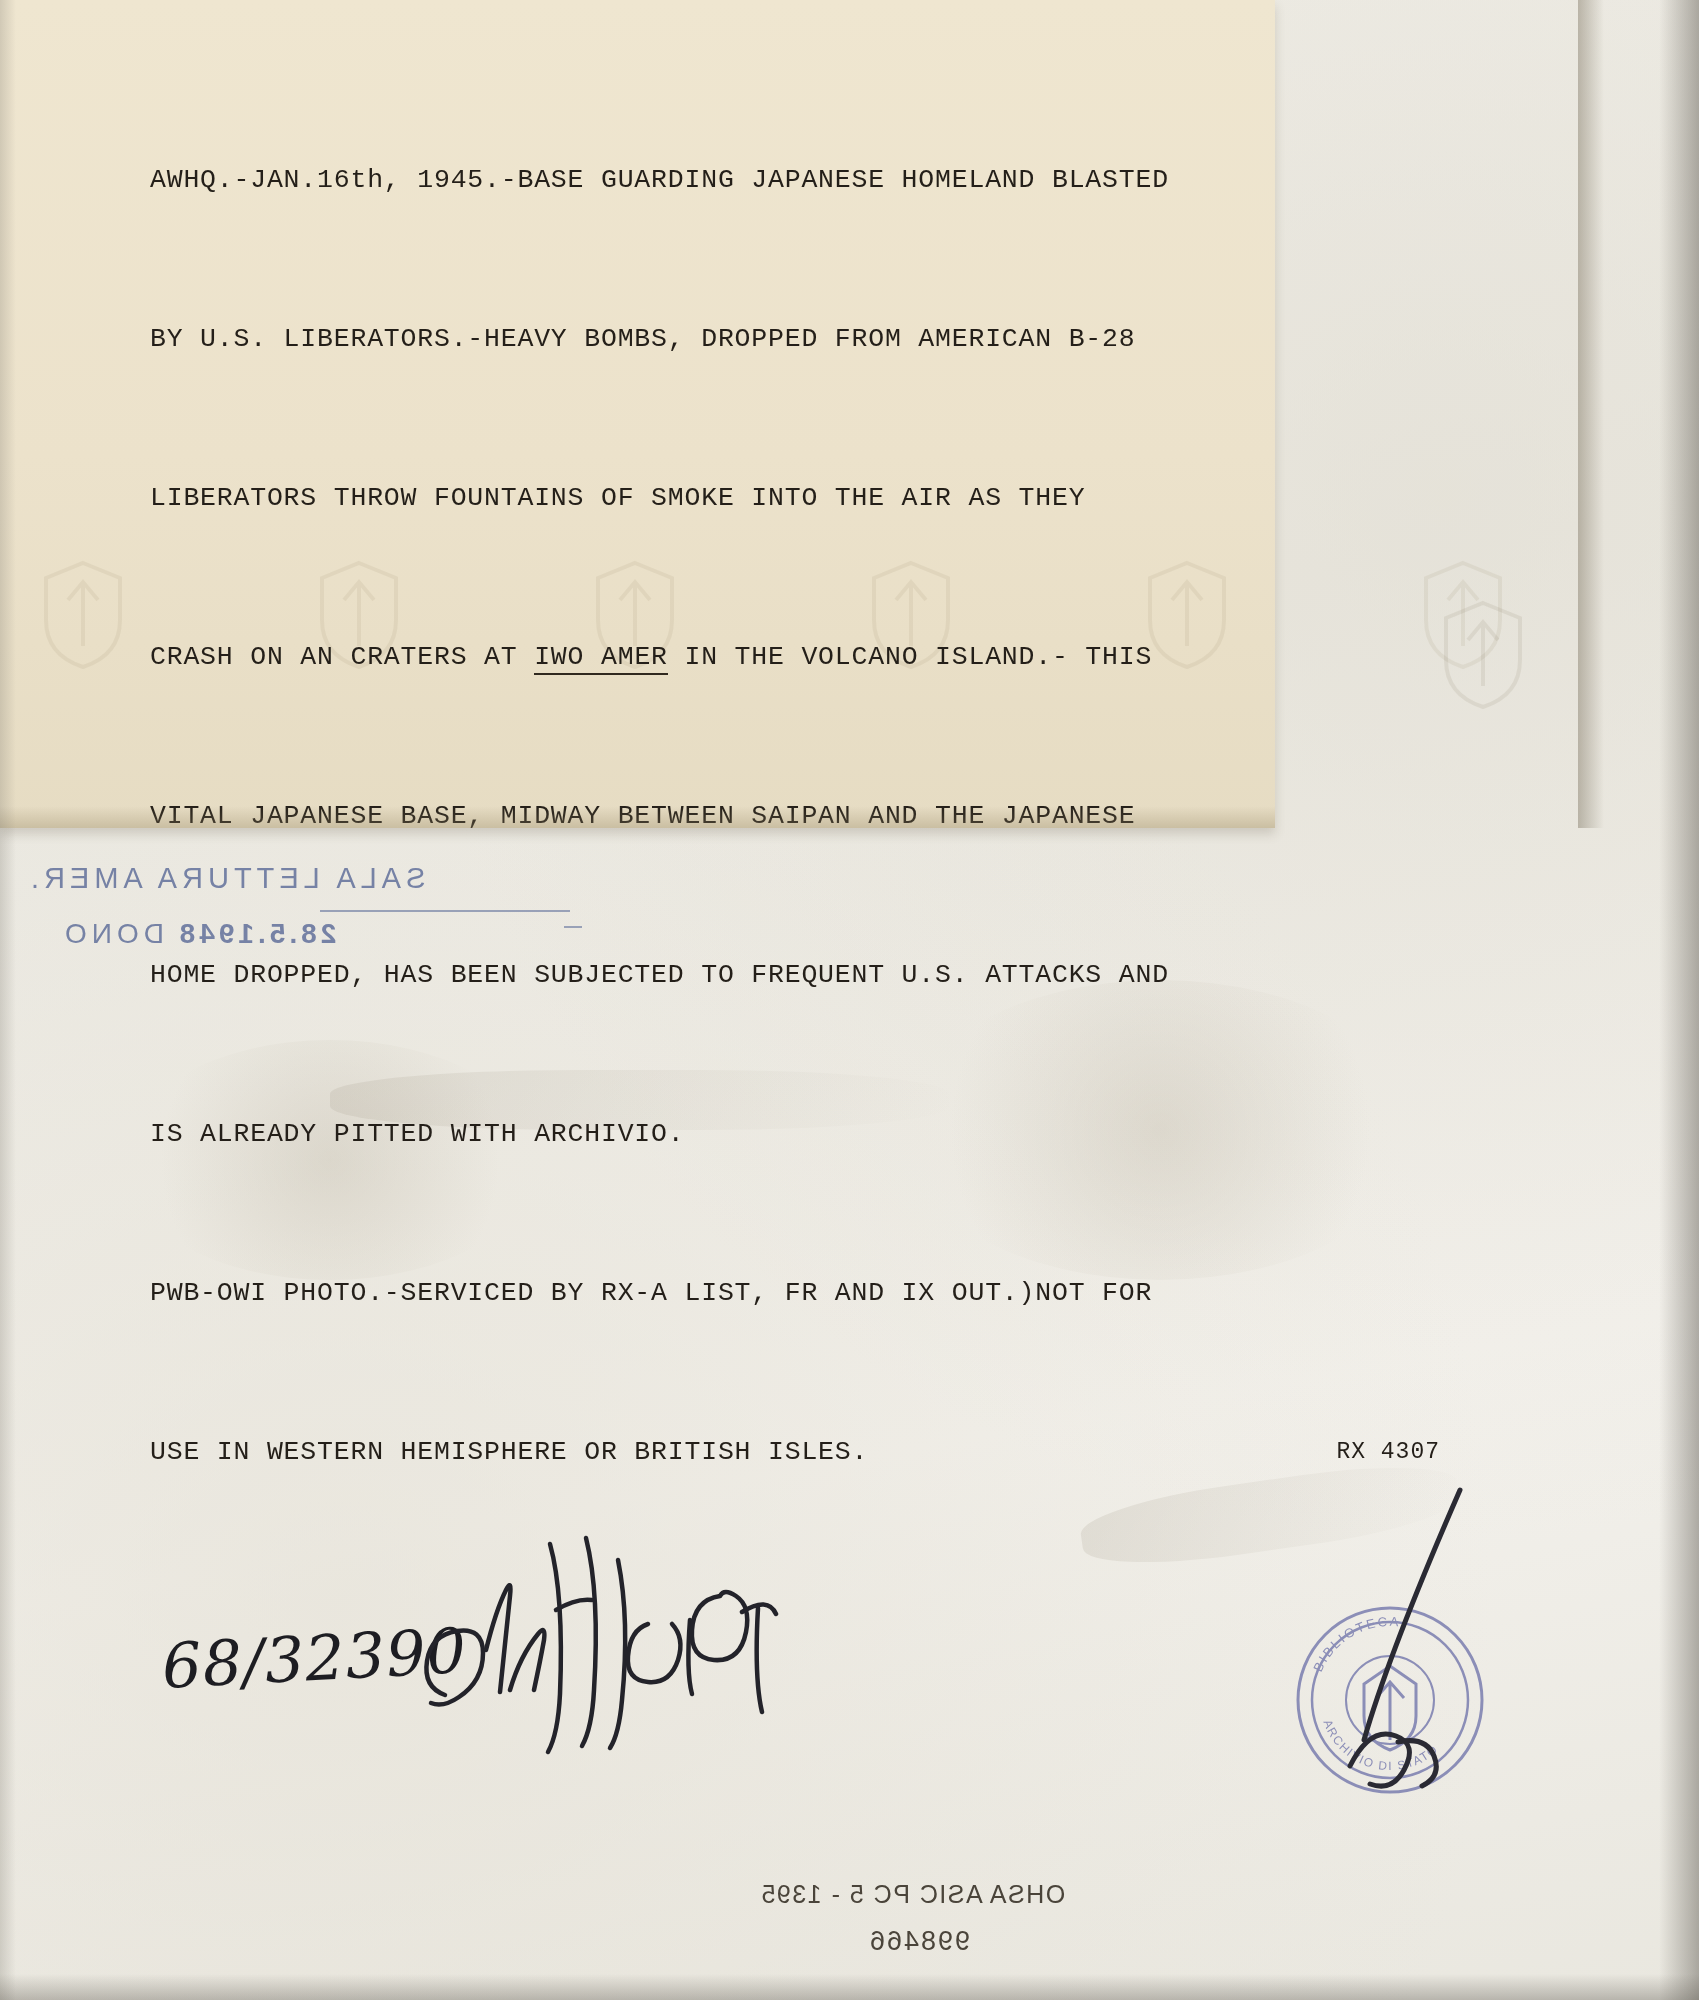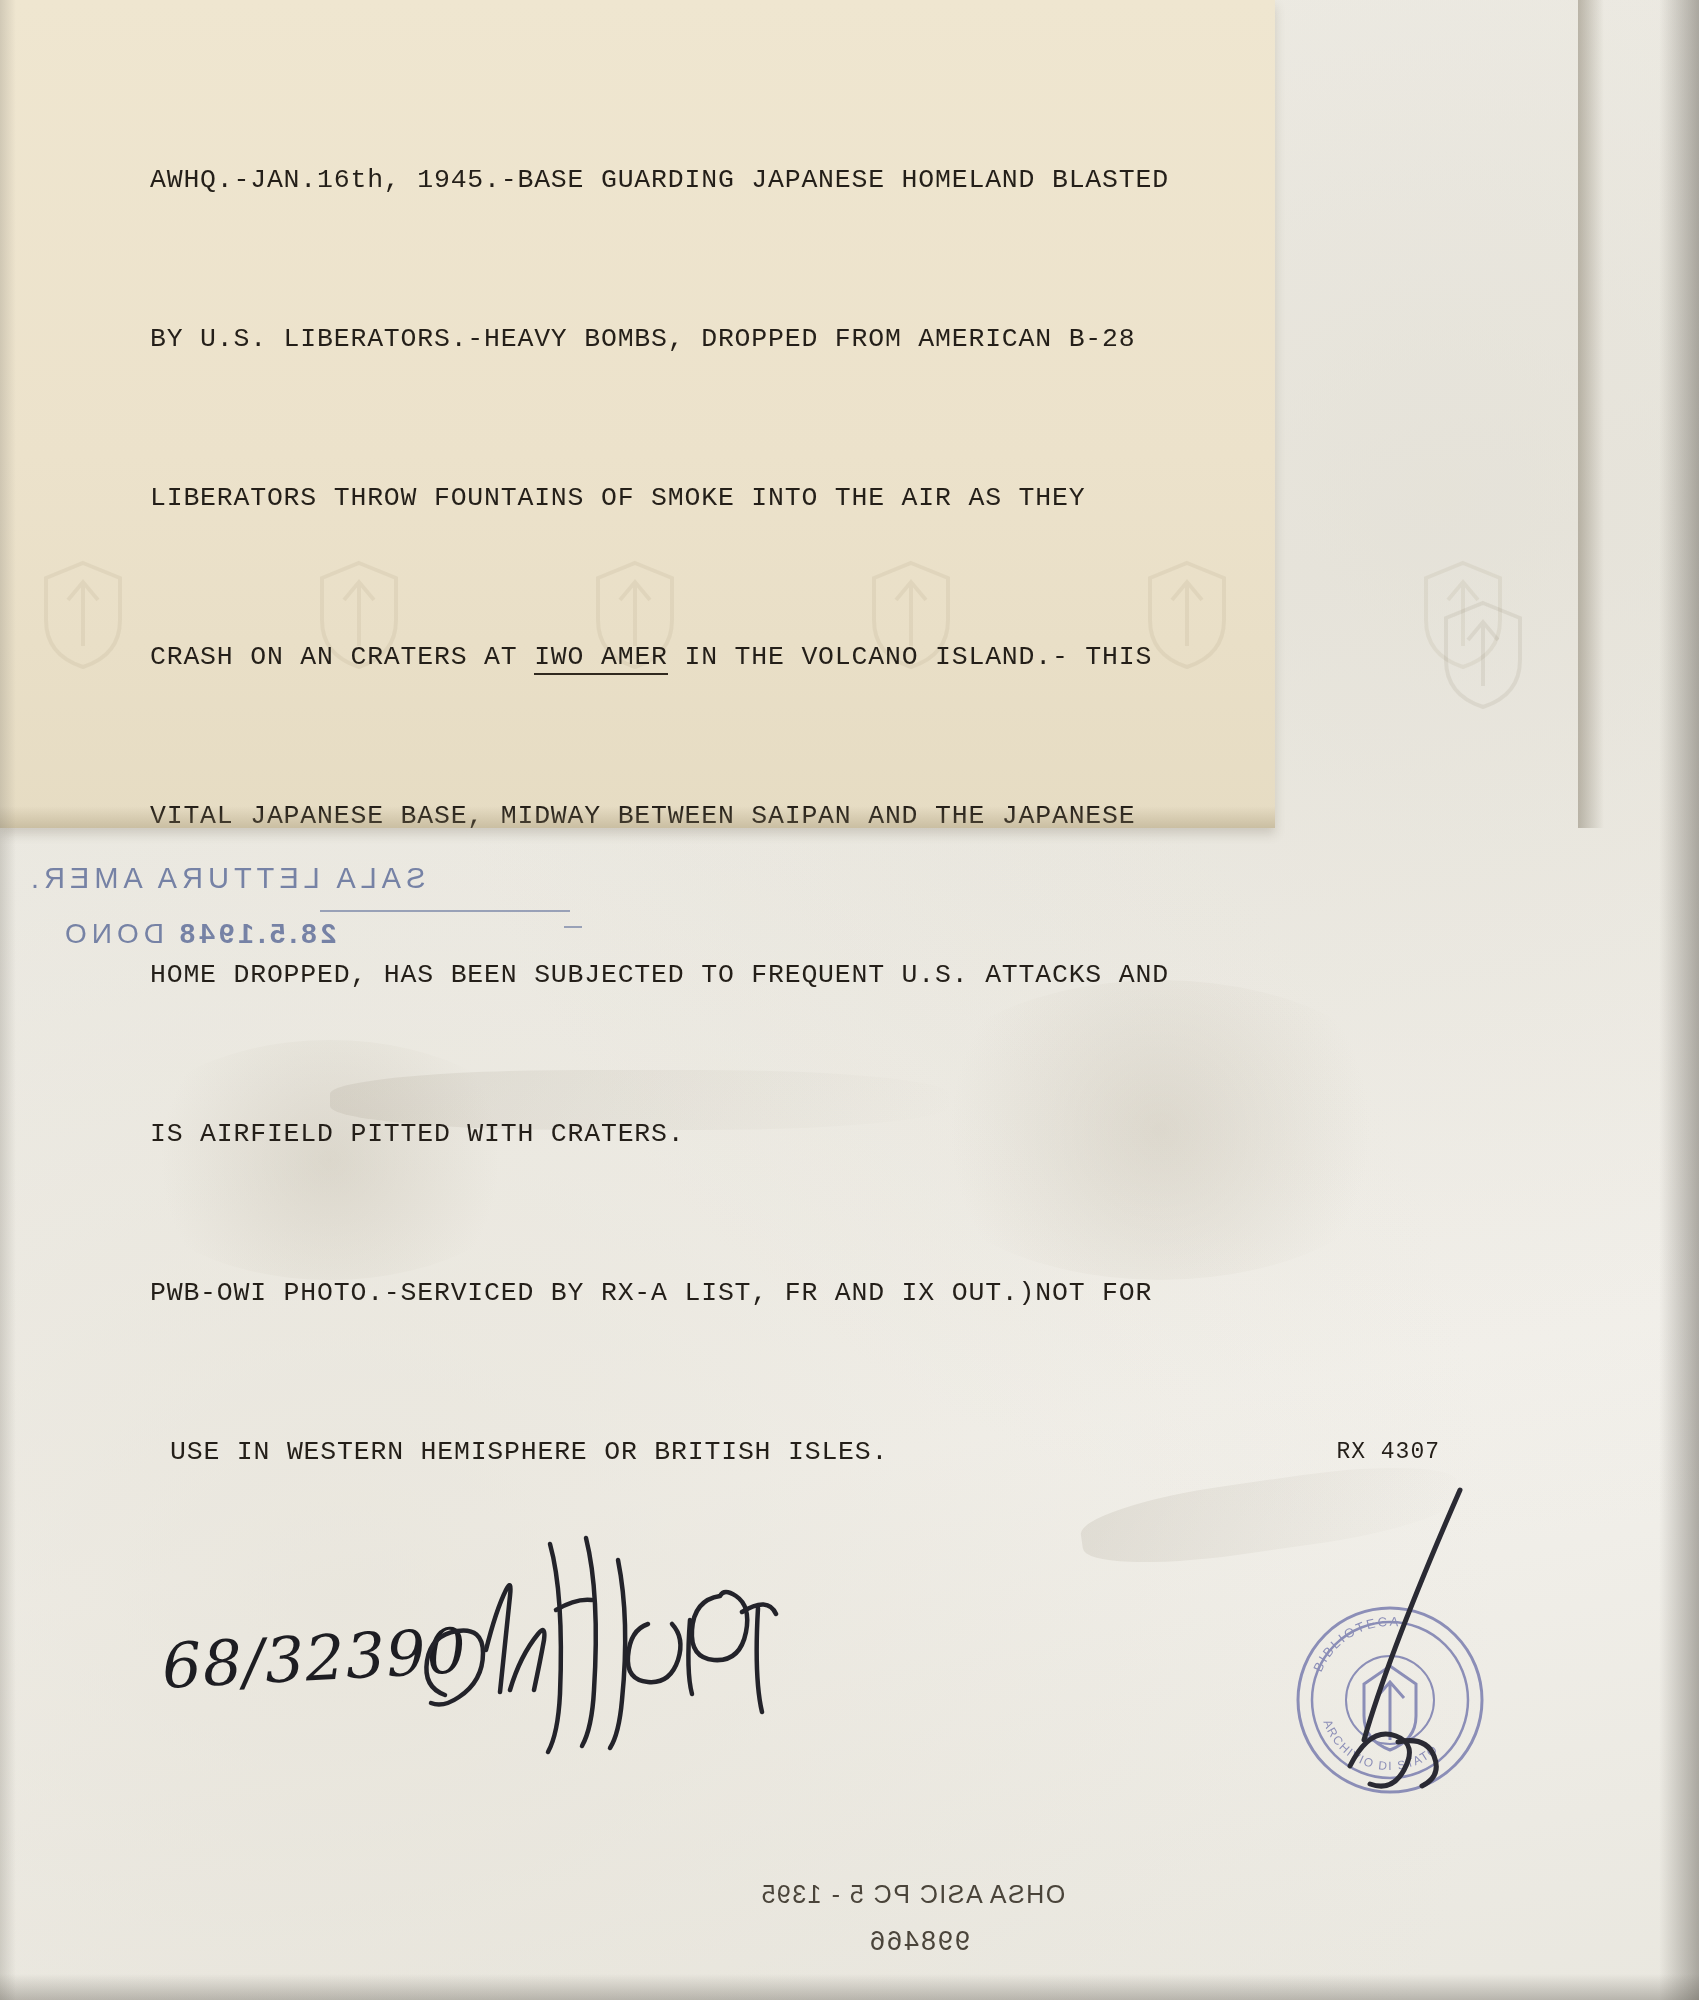--- a/index.html
+++ b/index.html
@@ -112,21 +112,20 @@
     position: absolute;
     right: 0;
     bottom: 0;
     font-family: "Liberation Mono", "DejaVu Sans Mono", monospace;
     font-size: 23px;
     letter-spacing: 1px;
     color: #241f19;
   }
   #caption-last-line-wrap {
     position: relative;
-    margin-left: 20px;
   }
 
   
   #mirror-stamp {
     position: absolute;
     left: 20px;
     top: 862px;
     width: 580px;
     height: 130px;
     transform: scaleX(-1);
@@ -306,21 +305,21 @@
         </svg>
     </div>
 
     <div id="caption-text">
       <span class="ln">AWHQ.-JAN.16th, 1945.-BASE GUARDING JAPANESE HOMELAND BLASTED</span>
       <span class="ln">BY U.S. LIBERATORS.-HEAVY BOMBS, DROPPED FROM AMERICAN B-28</span>
       <span class="ln">LIBERATORS THROW FOUNTAINS OF SMOKE INTO THE AIR AS THEY</span>
       <span class="ln"><span>CRASH ON AN CRATERS AT </span><span class="underline-iwo">IWO AMER</span><span> IN THE VOLCANO ISLAND.- THIS</span></span>
       <span class="ln">VITAL JAPANESE BASE, MIDWAY BETWEEN SAIPAN AND THE JAPANESE</span>
       <span class="ln">HOME DROPPED, HAS BEEN SUBJECTED TO FREQUENT U.S. ATTACKS AND</span>
-      <span class="ln">IS AIRFIELD PITTED WITH CRATERS.</span>
+      <span class="ln">IS ALREADY PITTED WITH ARCHIVIO.</span>
       <span class="ln">PWB-OWI PHOTO.-SERVICED BY RX-A LIST, FR AND IX OUT.)NOT FOR</span>
       <span class="ln" id="caption-last-line-wrap"><span>USE IN WESTERN HEMISPHERE OR BRITISH ISLES.</span><span id="rx-number">RX 4307</span></span>
     </div>
   </div>
   <div id="caption-slip-right-shadow"></div>
 
   <div id="mirror-stamp">
     <div class="l1">SALA LETTURA AMER.</div>
     <div class="rule"></div>
     <div class="dash"></div>

